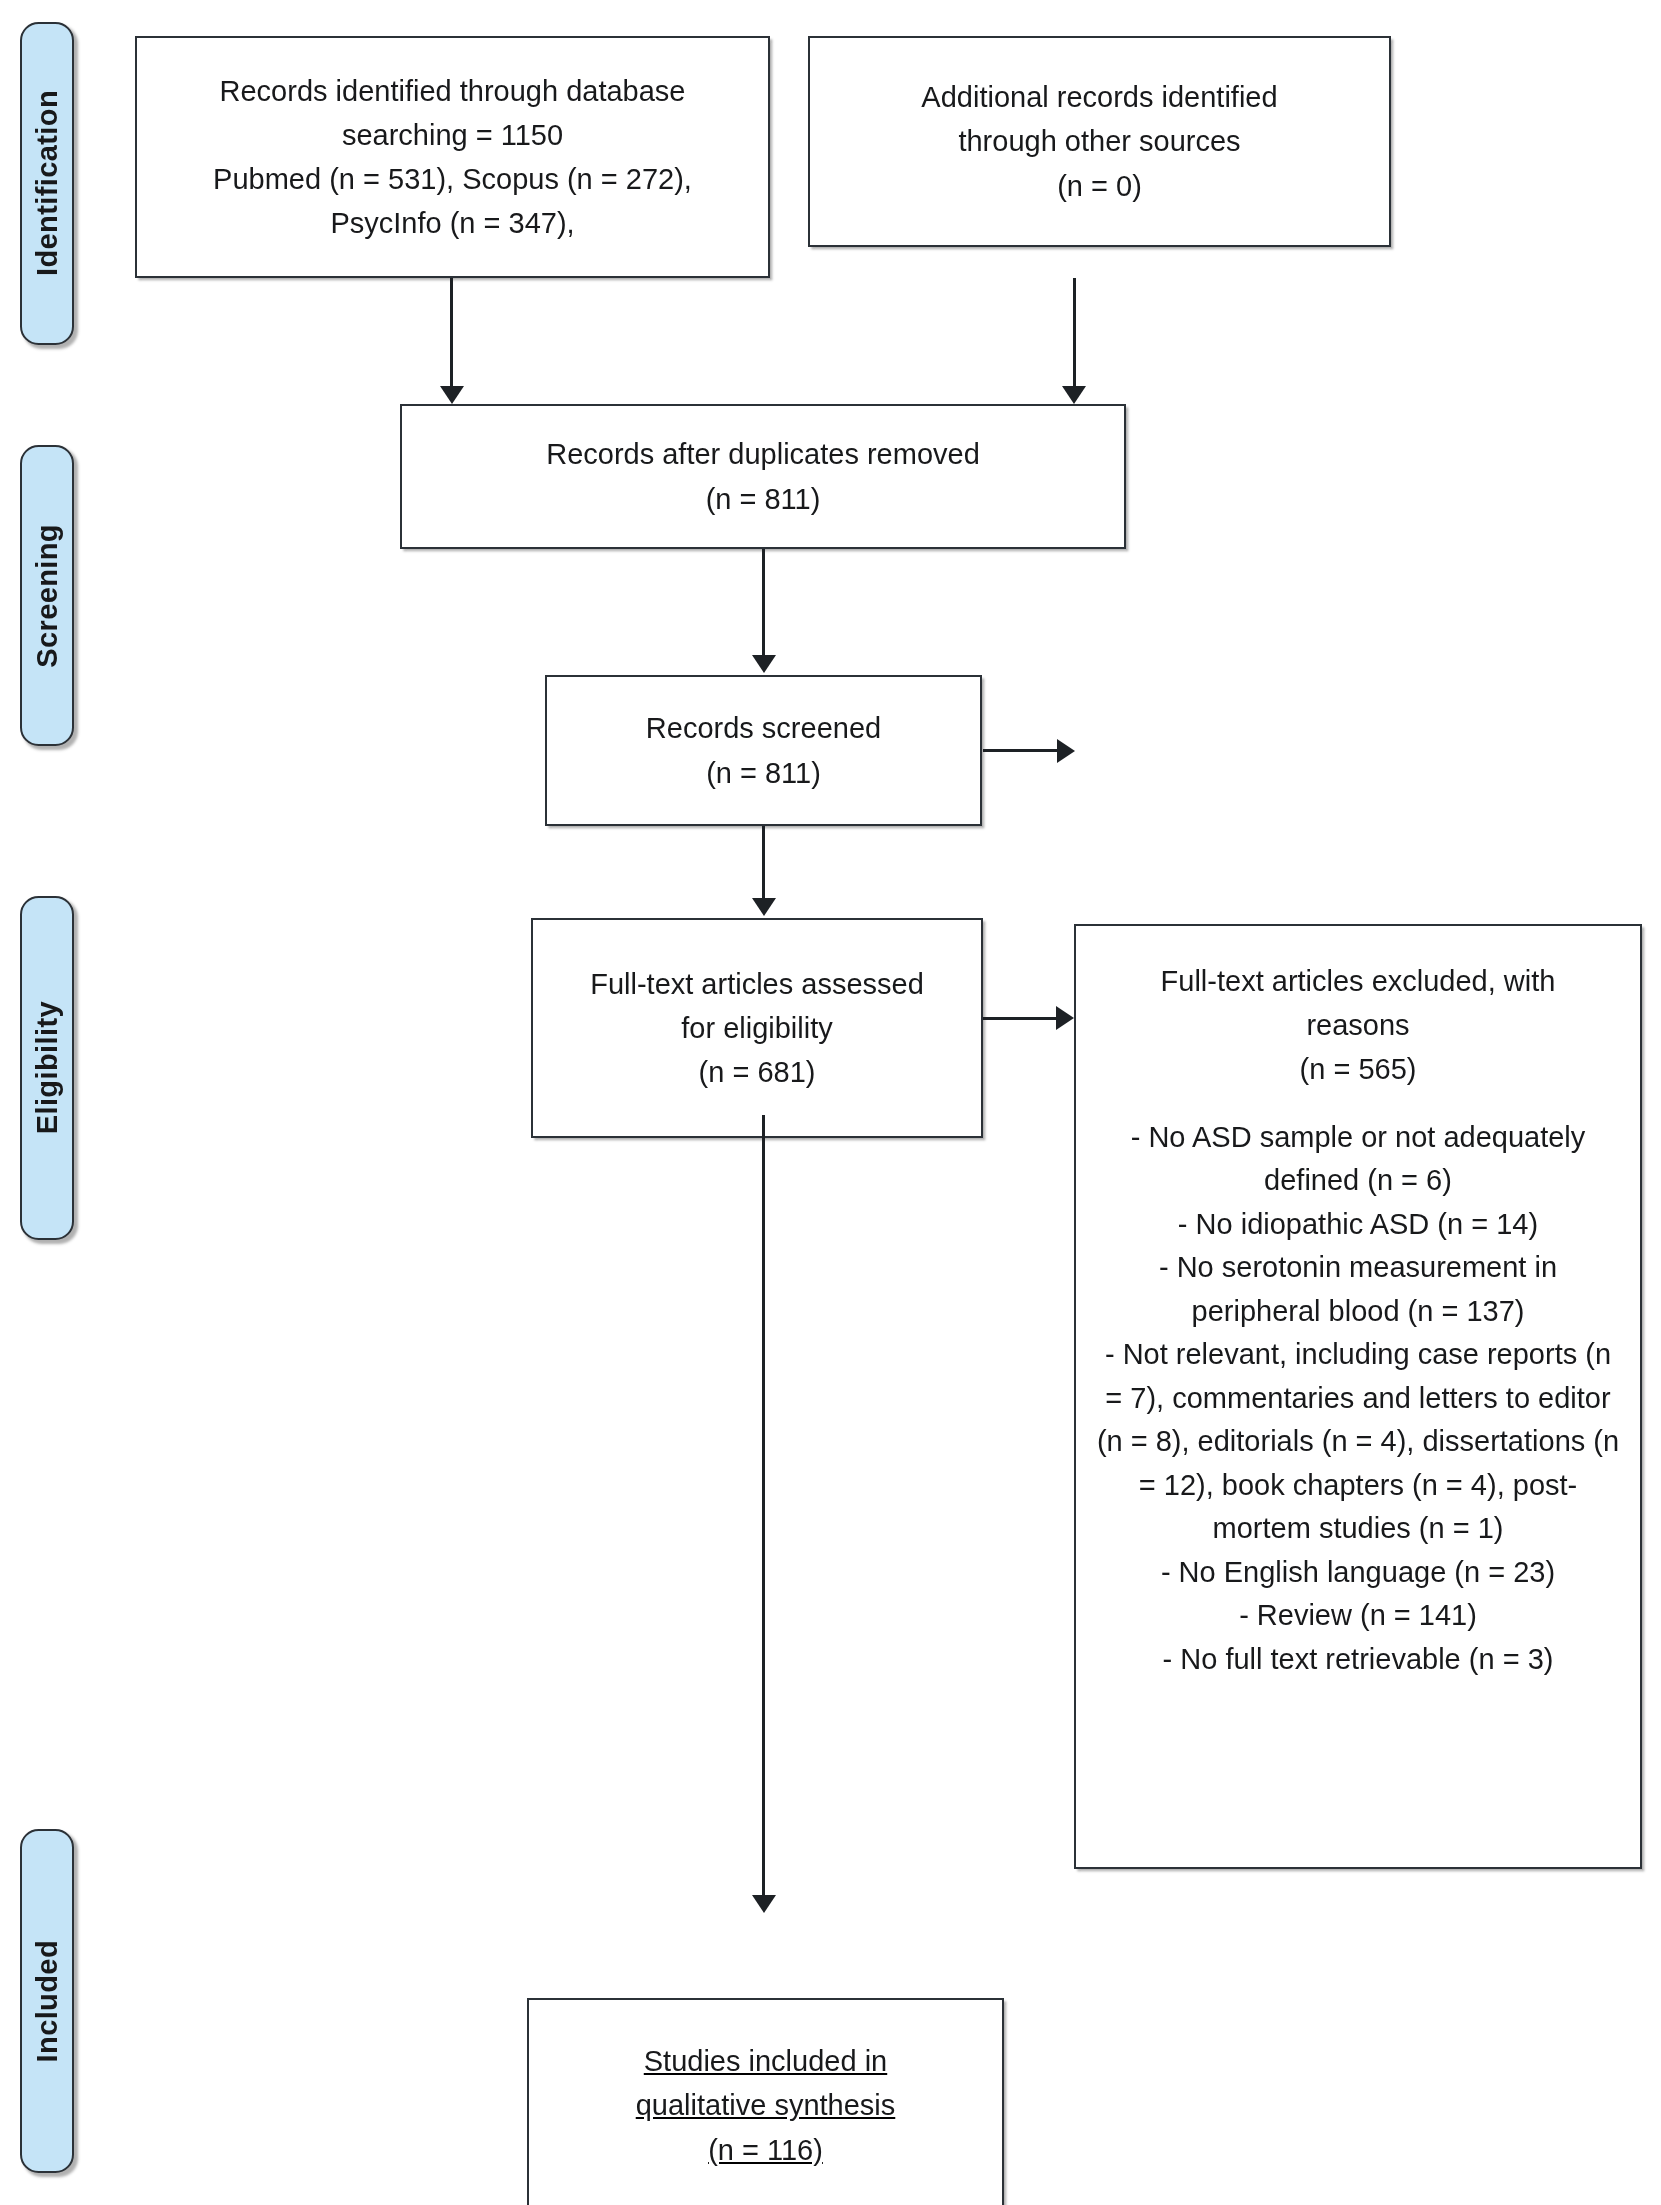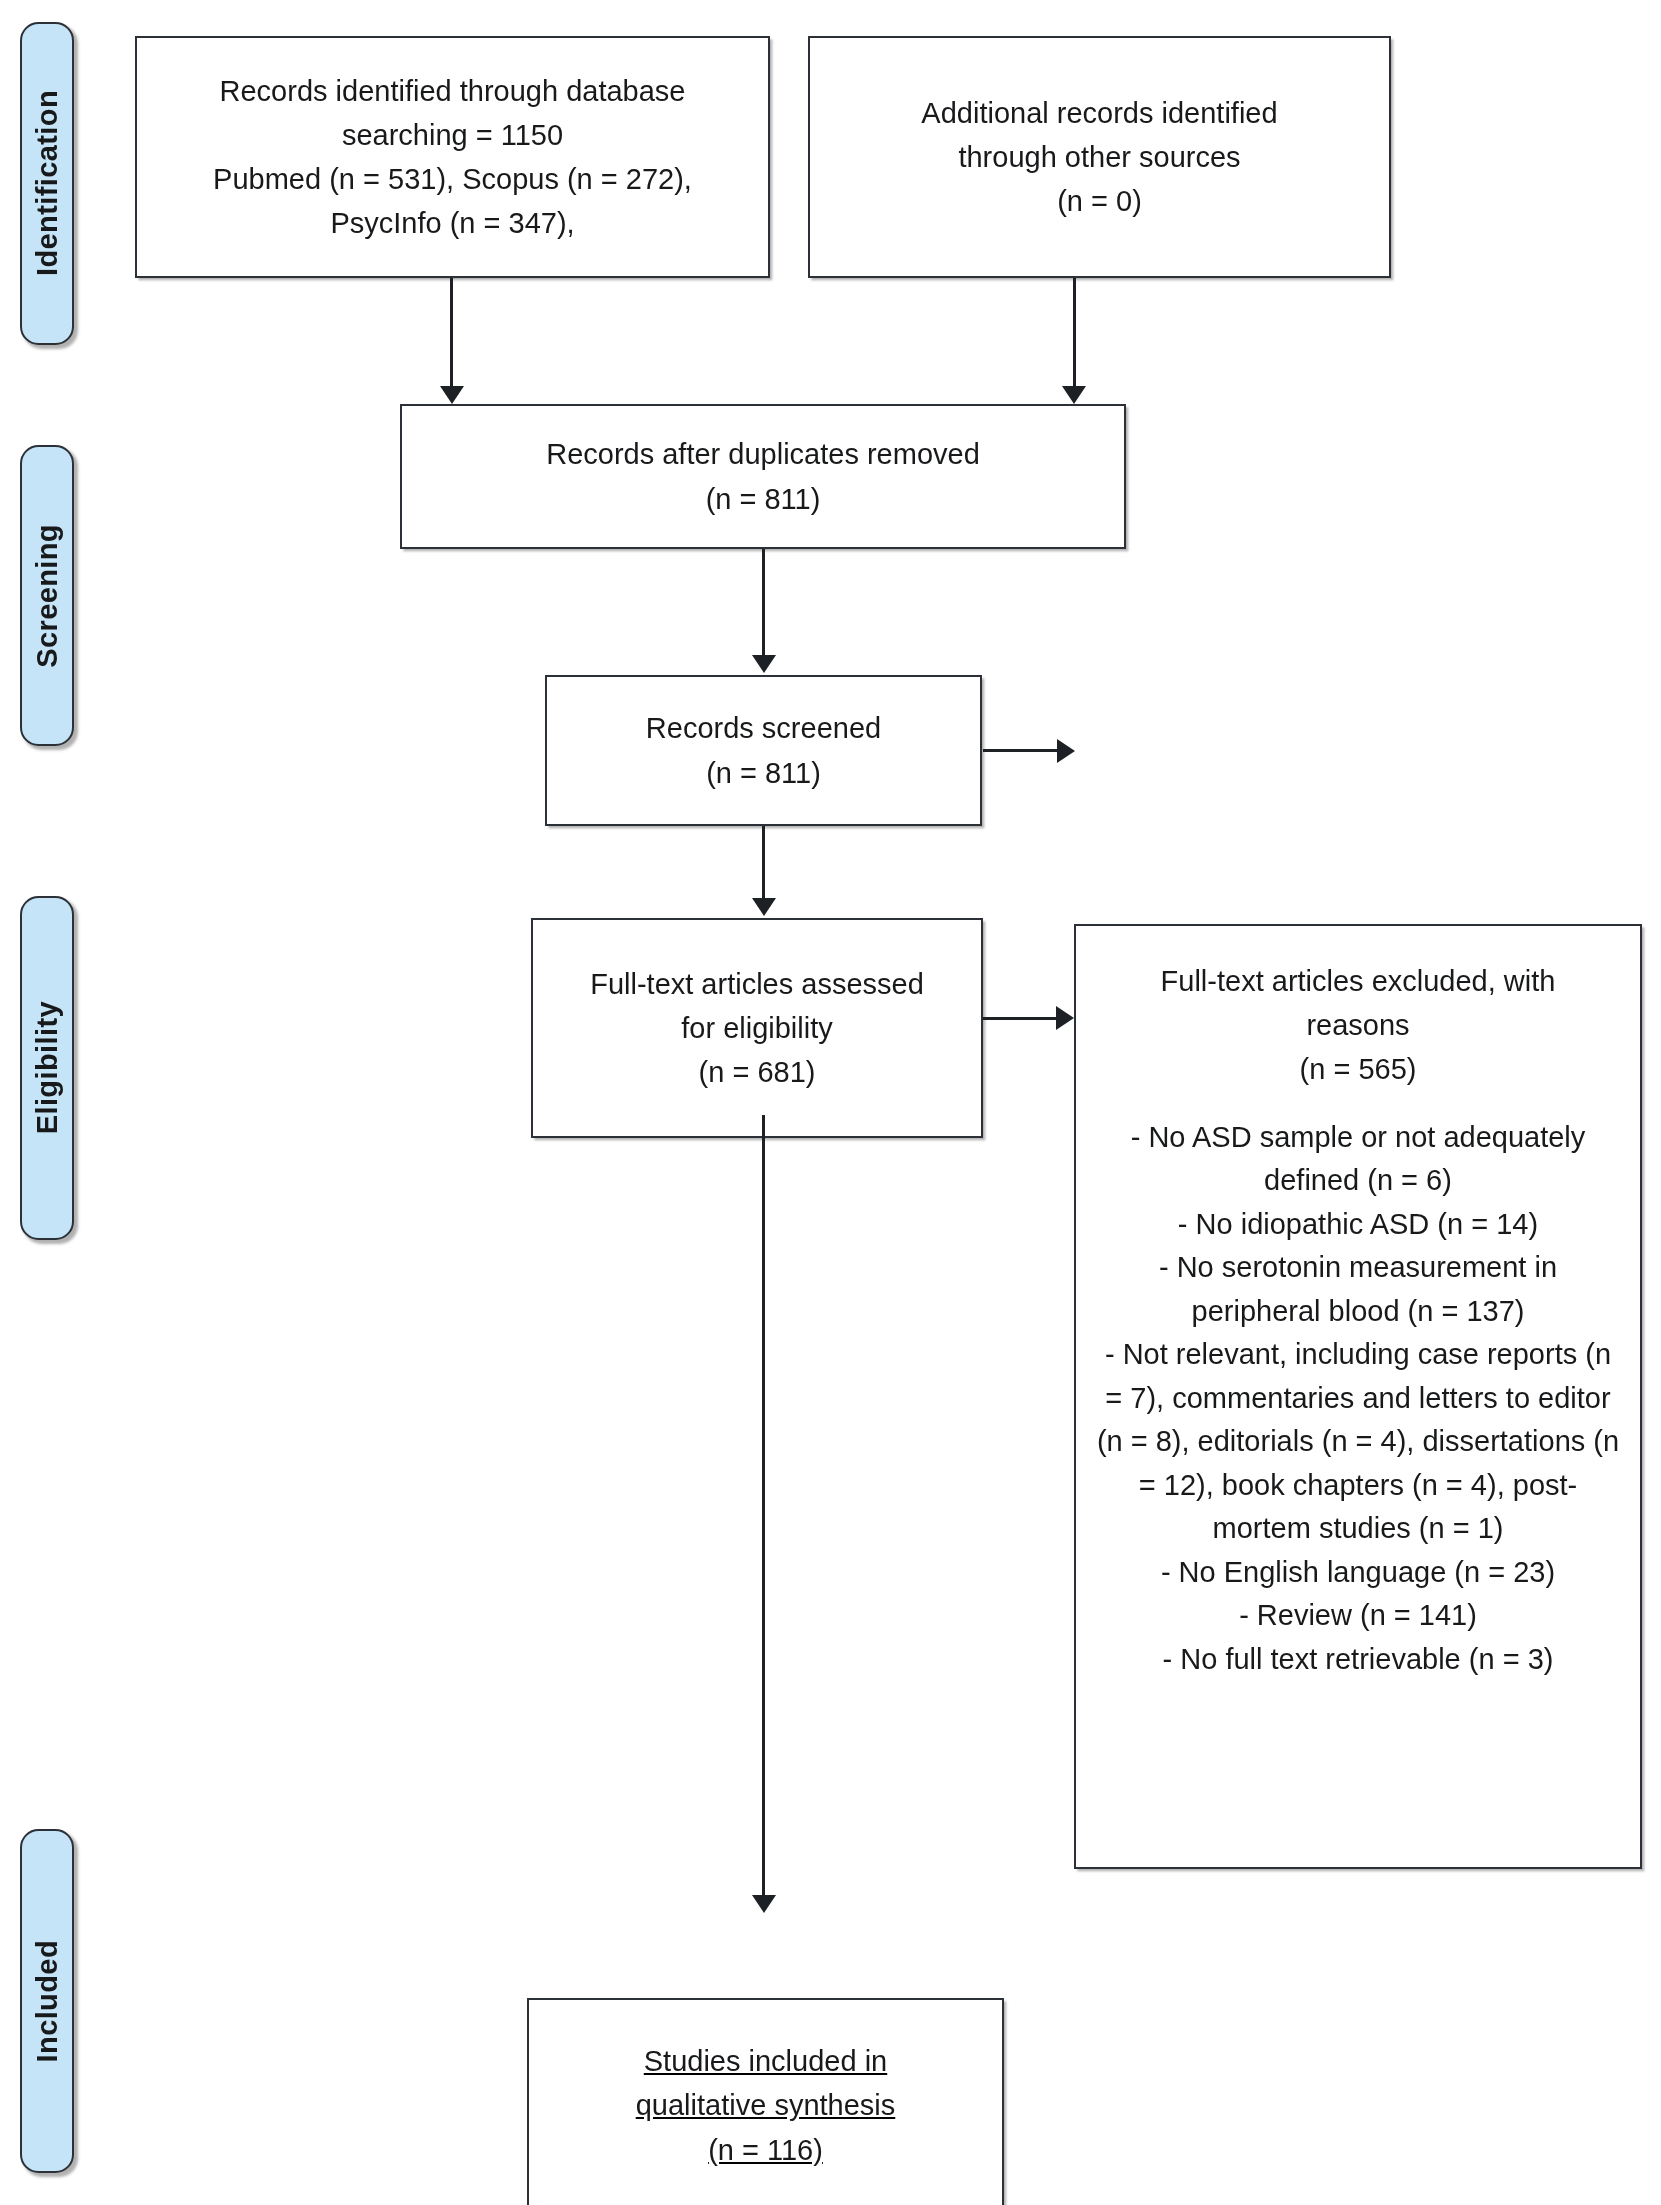--- a/index.html
+++ b/index.html
@@ -126,21 +126,21 @@
     <span class="stage-label">Included</span>
   </div>
 
   <div class="flow-box" style="left:135px; top:36px; width:635px; height:242px;align-items:center;">
     <div class="line">Records identified through database</div>
     <div class="line">searching = 1150</div>
     <div class="line">Pubmed (n = 531), Scopus (n = 272),</div>
     <div class="line">PsycInfo (n = 347),</div>
   </div>
 
-  <div class="flow-box" style="left:808px; top:36px; width:583px; height:242px;">
+  <div class="flow-box" style="left:808px; top:36px; width:583px; height:211px;">
     <div class="line">Additional records identified</div>
     <div class="line">through other sources</div>
     <div class="line">(n = 0)</div>
   </div>
 
   <div class="vline" style="left:450px; top:278px; width:2.9px; height:109px;"></div>
   <div class="arrow-down" style="left:440px; top:386px;"></div>
 
   <div class="vline" style="left:1073px; top:278px; width:2.9px; height:109px;"></div>
   <div class="arrow-down" style="left:1062px; top:386px;"></div>

